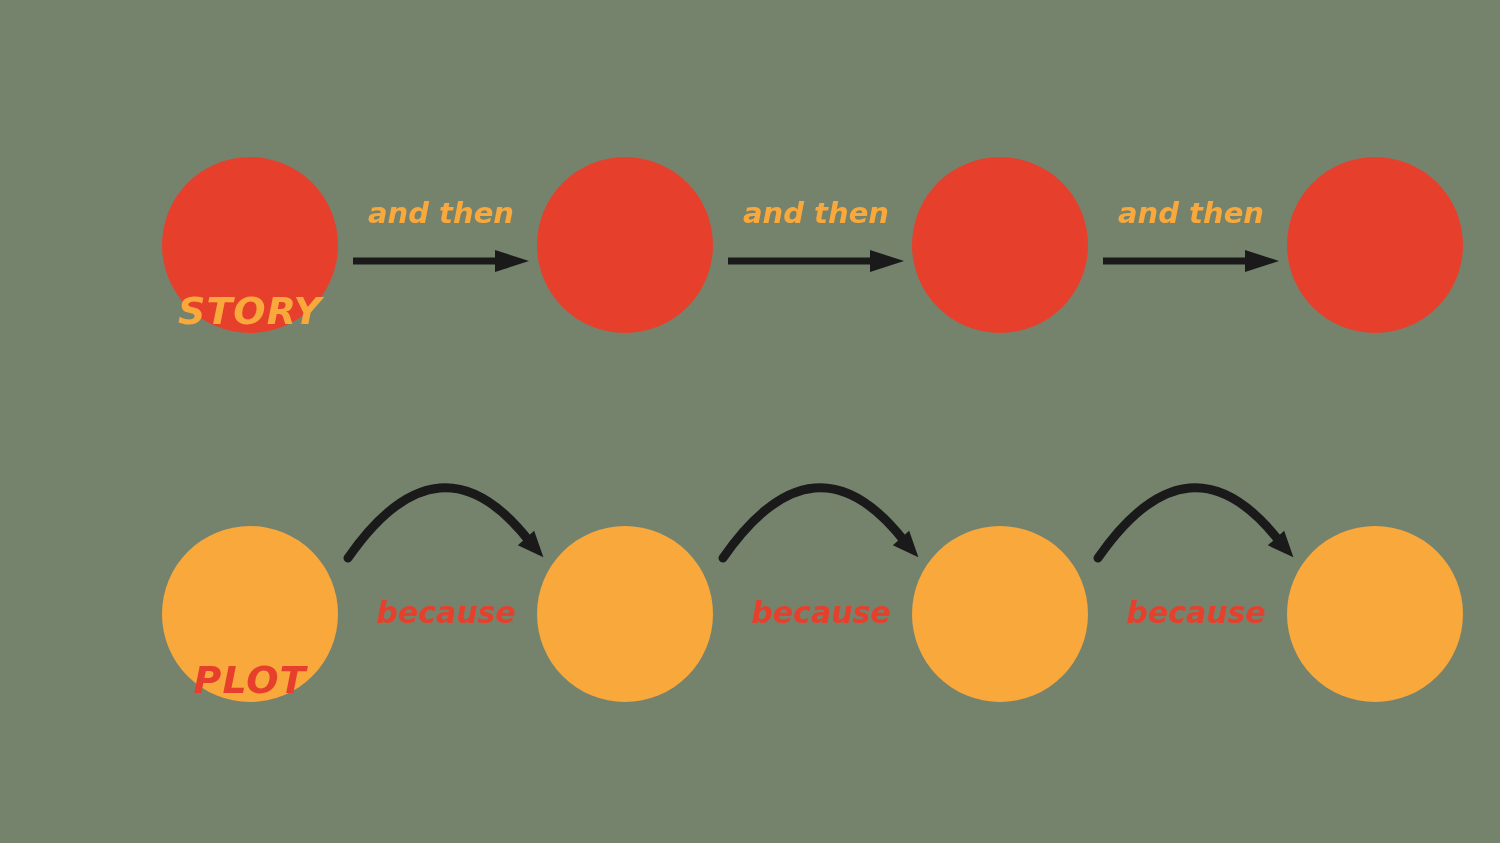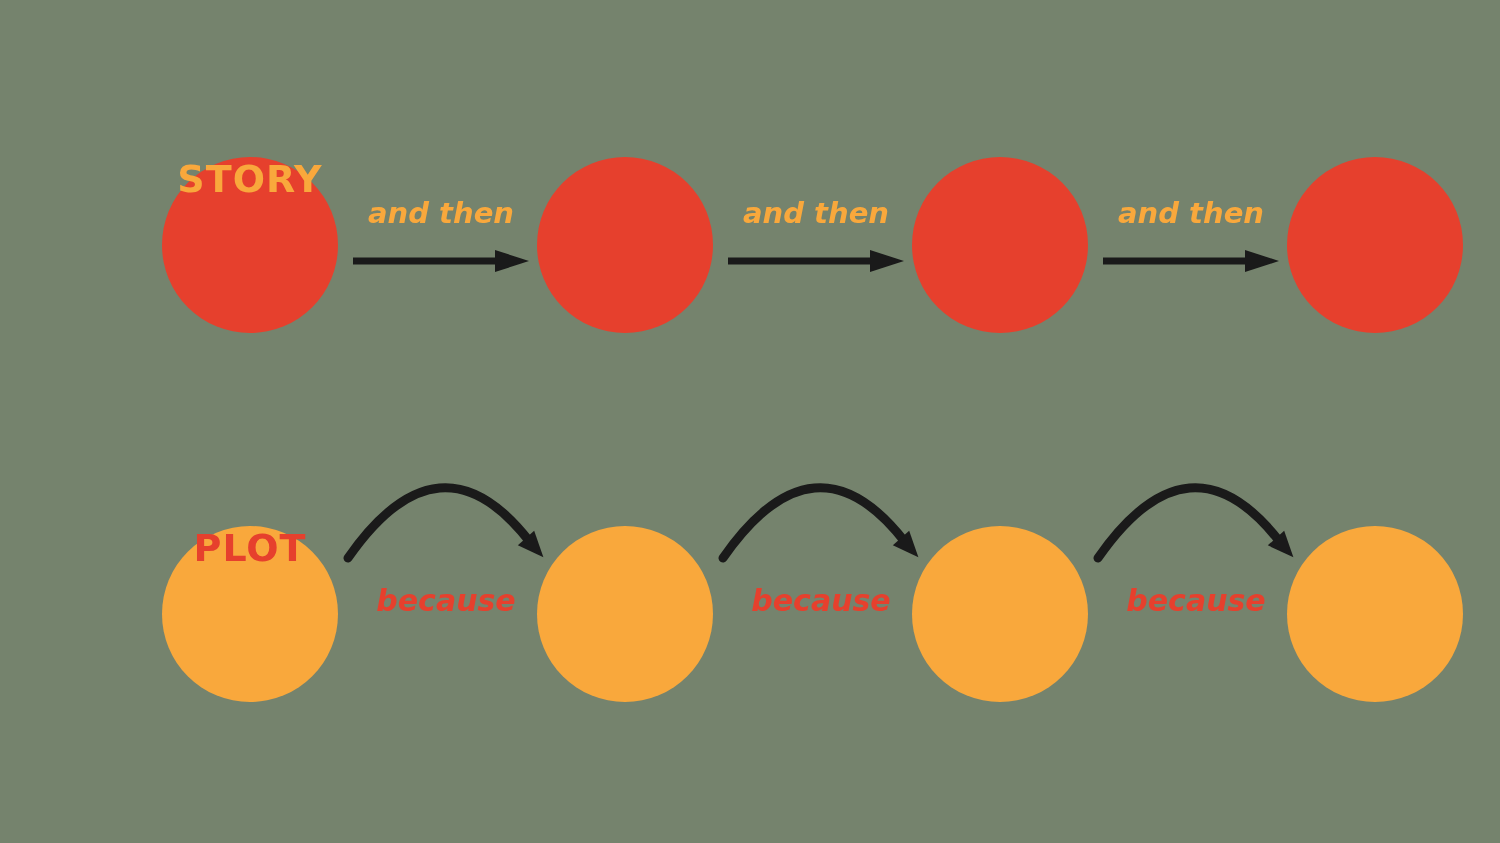--- a/index.html
+++ b/index.html
@@ -18,22 +18,23 @@
     background: var(--bg);
     overflow: hidden;
   }
 
   .node {
     position: absolute;
     width: 176px;
     height: 176px;
     border-radius: 50%;
     display: flex;
-    align-items: flex-start;
+    align-items: flex-end;
     justify-content: center;
+    font-style: italic;
   }
   .node.red    { background: var(--red); }
   .node.orange { background: var(--orange); }
 
   .node-label {
     font-weight: bold;
     font-size: 38px;
     letter-spacing: 1px;
   }
   .story-label { color: var(--orange); }
@@ -50,21 +51,21 @@
     font-style: italic;
   }
   .and-then { color: var(--orange); font-size: 29px; line-height: 34px; }
   .because  { color: var(--red);    font-size: 30px; line-height: 34px; }
 
   .connector.straight { width: 186px; }
   .connector.straight svg { display: block; margin: 16px auto 0; }
 
   .connector.curved { width: 212px; }
   .connector.curved svg { display: block; margin: 0 auto; }
-  .connector.curved .arrow-label { margin-top: 4px; }
+  .connector.curved .arrow-label { margin-top: 16px; }
 
   .ink-stroke { stroke: var(--ink); fill: none; }
   .ink-fill   { fill: var(--ink); }
 
   
   .c1 { left: 162px; }
   .c2 { left: 537px; }
   .c3 { left: 912px; }
   .c4 { left: 1287px; }
   .row-story .node { top: 157px; }

